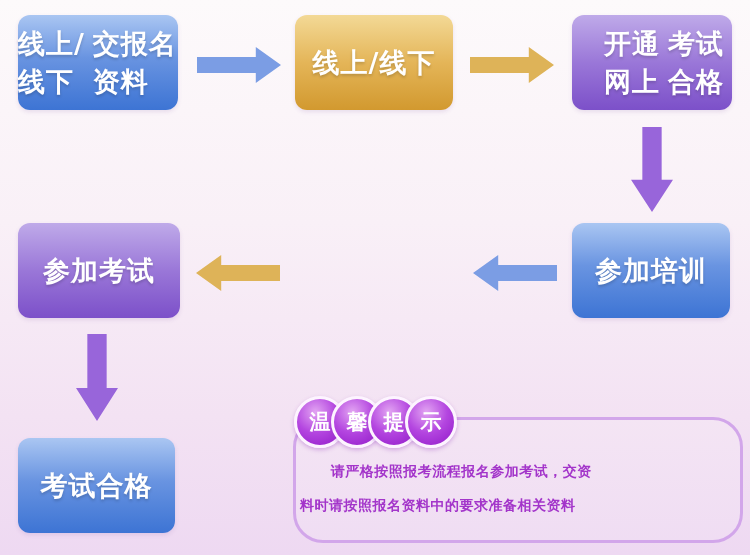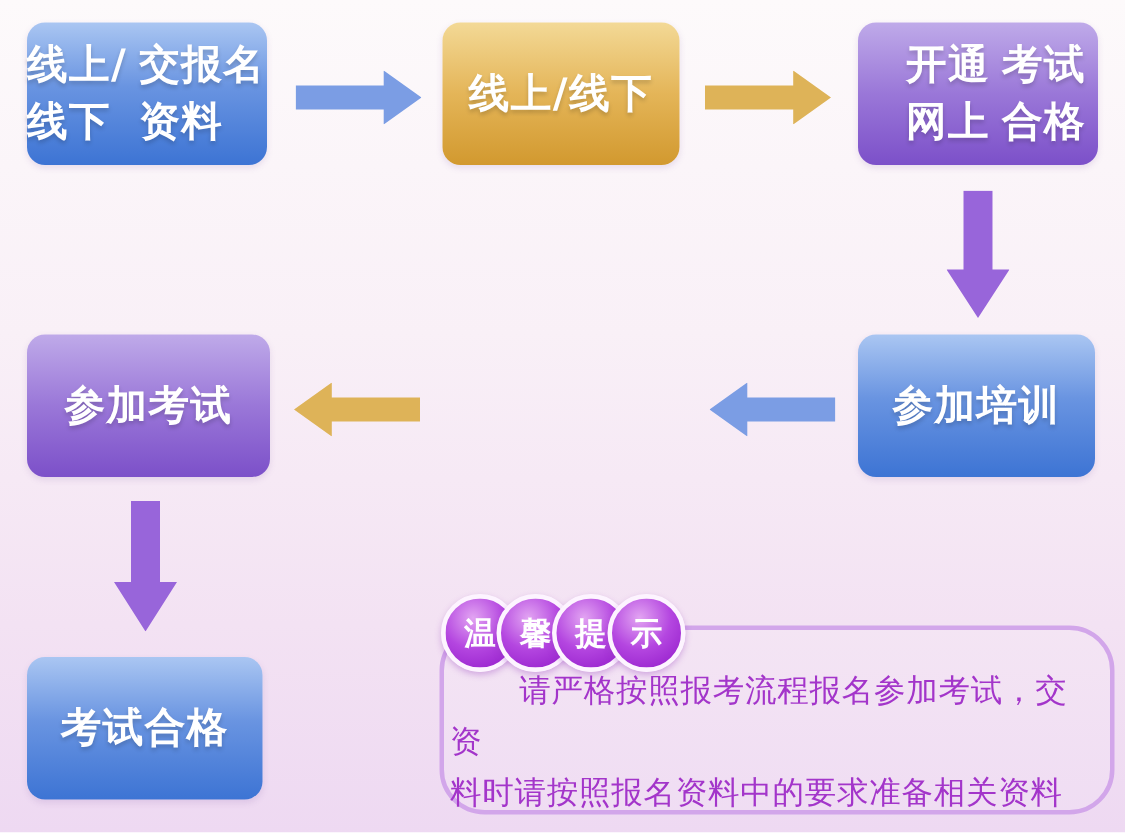--- a/index.html
+++ b/index.html
@@ -44,22 +44,22 @@
   .badge {
     width:52px; height:52px; border-radius:50%;
     background: radial-gradient(circle at 40% 28%, #e2a4f2 0%, #b446e0 48%, #9018c8 100%);
     border:3px solid #fdf4ff;
     display:flex; align-items:center; justify-content:center;
     color:#ffffff; font-size:21px; font-weight:bold;
     box-shadow:0 2px 4px rgba(150,60,190,0.35);
   }
   .badge + .badge { margin-left:-15px; }
   .tip-text {
-    position:absolute; left:300px; top:443px; width:414px; z-index:1;
-    color:#a335ca; font-weight:normal; font-size:21px; line-height:34px;
+    position:absolute; left:300px; top:454px; width:414px; z-index:1;
+    color:#a335ca; font-weight:bold; font-size:14px; line-height:34px;
     letter-spacing:0.5px;
   }
   .tip-text .l1 { text-indent:2.2em; }
 </style>
 </head>
 <body>
 
 <div class="stage">
 
   <div class="box blue" style="left:18px; top:15px; width:160px;">

